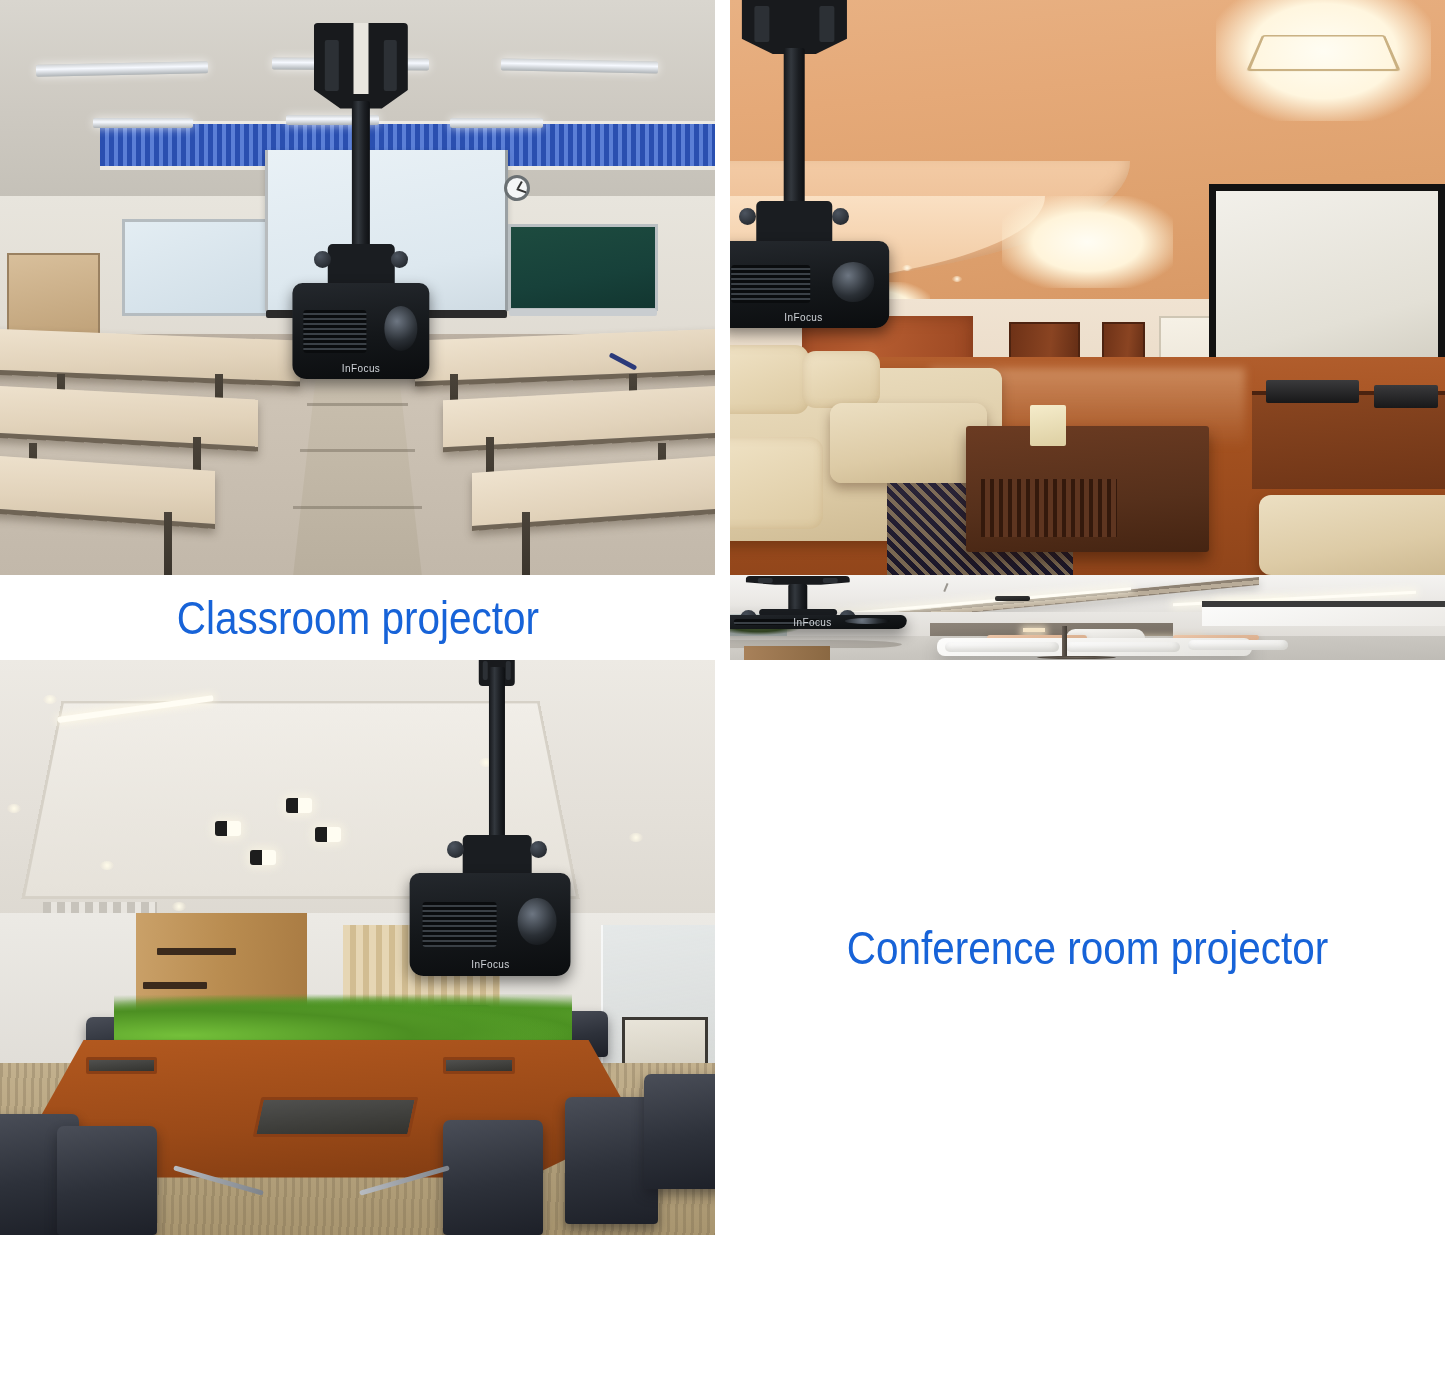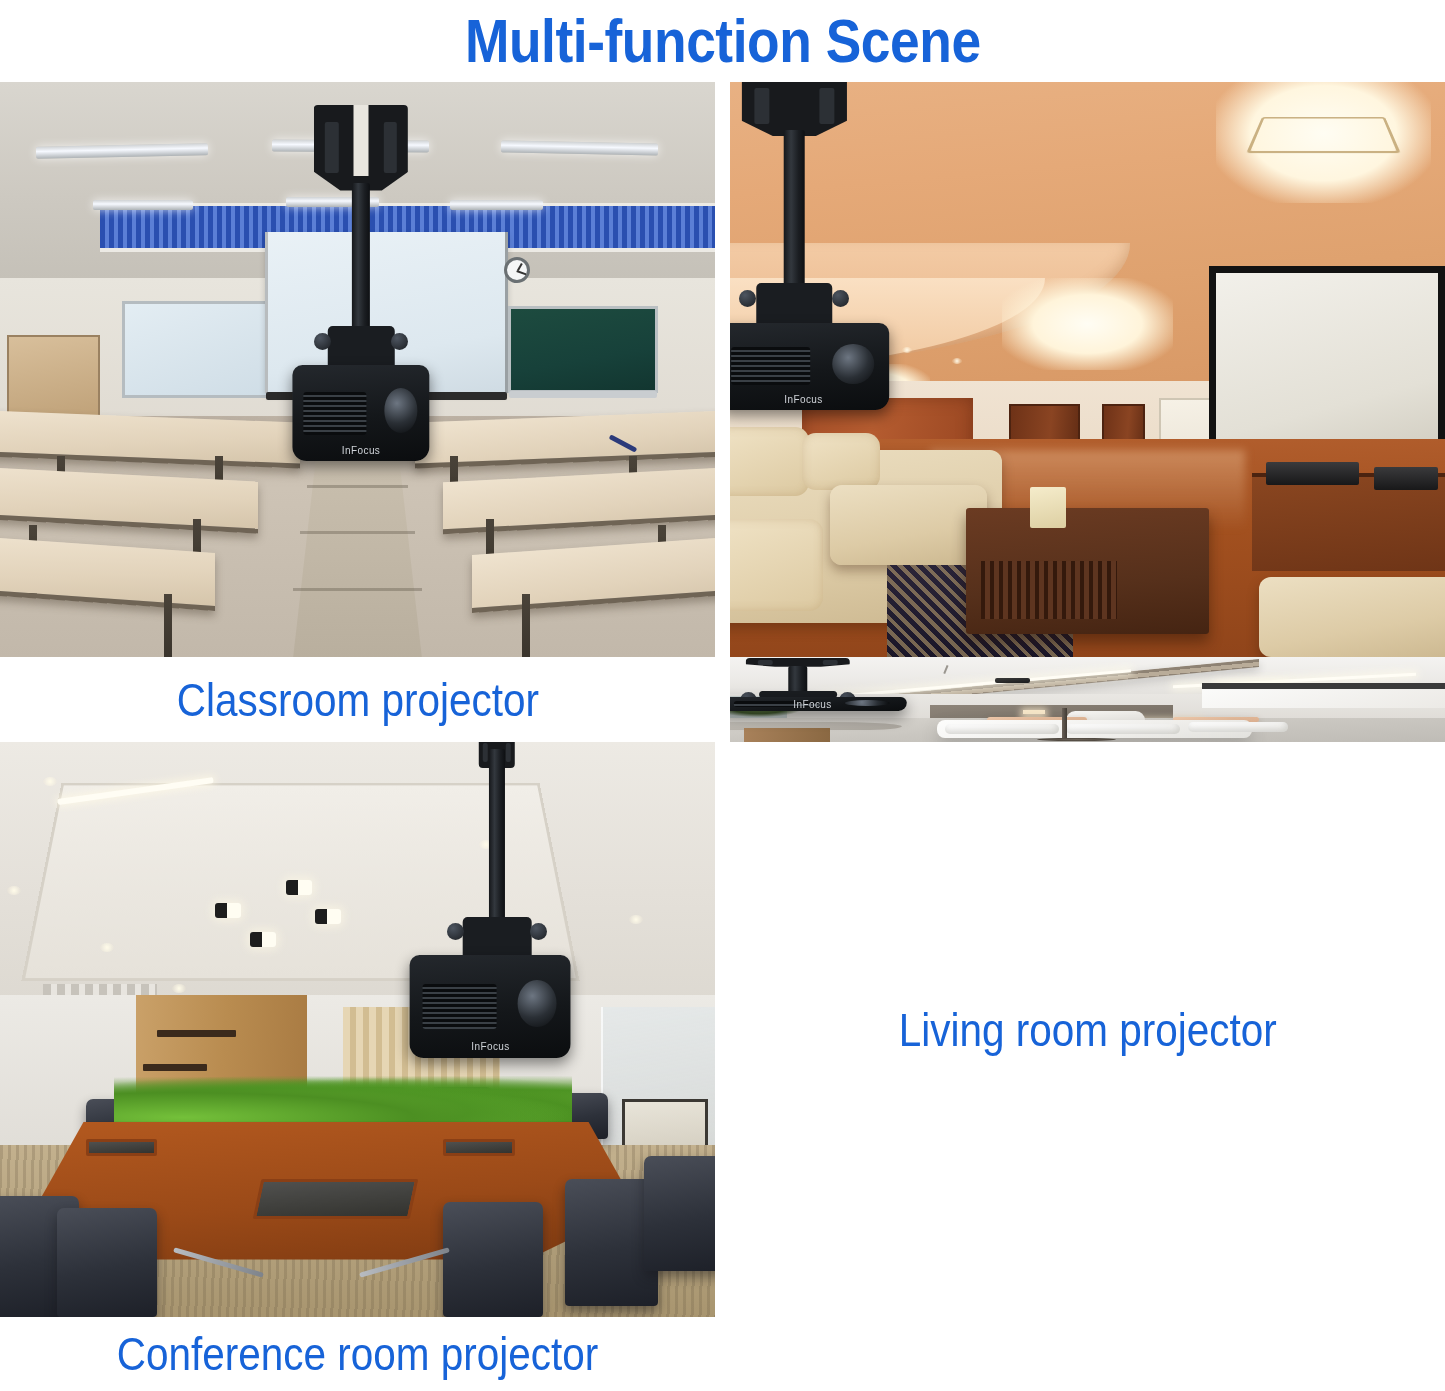--- a/index.html
+++ b/index.html
@@ -481,23 +481,20 @@
     position:absolute; right:1%; top:62%; width:12%; height:12%;
     background: linear-gradient(175deg,#e8e4d9,#cfc9ba);
     border:3px solid #3b3833;
   }
 </style>
 </head>
 <body>
 
 <div class="page">
 
-  <div class="title-bar">
-    <div class="main-title">Multi-function Scene</div>
-  </div>
 
   <div class="grid">
 
     <div class="cell-photo">
       <div class="photo">
         <div class="cls-ceiling"></div>
 
         <div class="cls-lamp l1"></div>
         <div class="cls-lamp l2"></div>
         <div class="cls-lamp l3"></div>
@@ -743,20 +740,17 @@
           <div class="projector" style="top:68%;width:150%;height:32%;left:44%;">
             <div class="vent"></div>
             <div class="lens"></div>
             <div class="brand">InFocus</div>
           </div>
         </div>
       </div>
     </div>
 
     <div class="cell-caption">
-      <div class="caption-text">Living room projector</div>
-    </div>
-    <div class="cell-caption">
       <div class="caption-text">Conference room projector</div>
     </div>
 
   </div>
 </div>
 
 </body></html>

